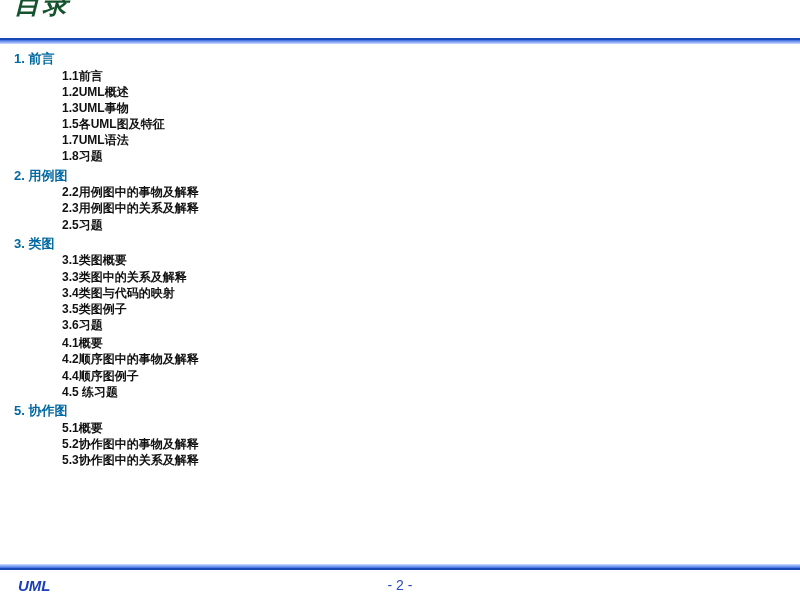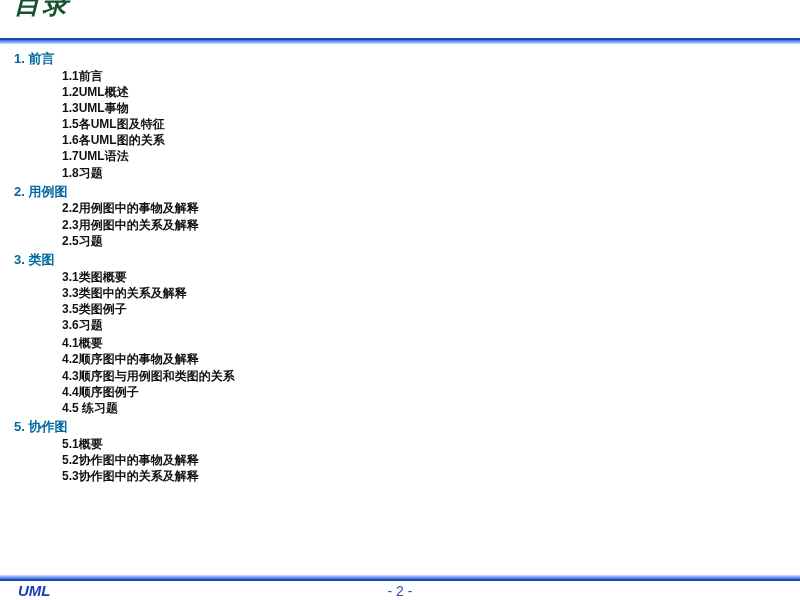--- a/index.html
+++ b/index.html
@@ -54,21 +54,21 @@
     padding-left: 48px;
   }
   .item {
     font-weight: bold;
     font-size: 12px;
     color: #111;
   }
   .footer {
     position: absolute;
     left: 0; right: 0; bottom: 0;
-    height: 21px;
+    height: 32px;
     border-top: 2px solid #1a47b8;
     display: flex;
     align-items: center;
     font-style: italic;
     color: #1a3db8;
     font-weight: bold;
     font-size: 15px;
   }
   .footer::before {
     content: "";
@@ -99,47 +99,46 @@
 </div>
 
 <div class="content" id="toc-root">
     <div class="section">
       <div class="sec-head">1.  前言</div>
       <div class="items">
         <div class="item">1.1前言</div>
         <div class="item">1.2UML概述</div>
         <div class="item">1.3UML事物</div>
         <div class="item">1.5各UML图及特征</div>
-        <div class="item">1.6各UML图的关系</div>
         <div class="item">1.7UML语法</div>
         <div class="item">1.8习题</div>
       </div>
     </div>
     <div class="section">
       <div class="sec-head">2.  用例图</div>
       <div class="items">
         <div class="item">2.2用例图中的事物及解释</div>
         <div class="item">2.3用例图中的关系及解释</div>
         <div class="item">2.5习题</div>
       </div>
     </div>
     <div class="section">
       <div class="sec-head">3.  类图</div>
       <div class="items">
         <div class="item">3.1类图概要</div>
         <div class="item">3.3类图中的关系及解释</div>
+        <div class="item">3.4类图与代码的映射</div>
         <div class="item">3.5类图例子</div>
         <div class="item">3.6习题</div>
       </div>
     </div>
     <div class="section">
       <div class="items">
         <div class="item">4.1概要</div>
         <div class="item">4.2顺序图中的事物及解释</div>
-        <div class="item">4.3顺序图与用例图和类图的关系</div>
         <div class="item">4.4顺序图例子</div>
         <div class="item">4.5 练习题</div>
       </div>
     </div>
     <div class="section">
       <div class="sec-head">5.  协作图</div>
       <div class="items">
         <div class="item">5.1概要</div>
         <div class="item">5.2协作图中的事物及解释</div>
         <div class="item">5.3协作图中的关系及解释</div>

